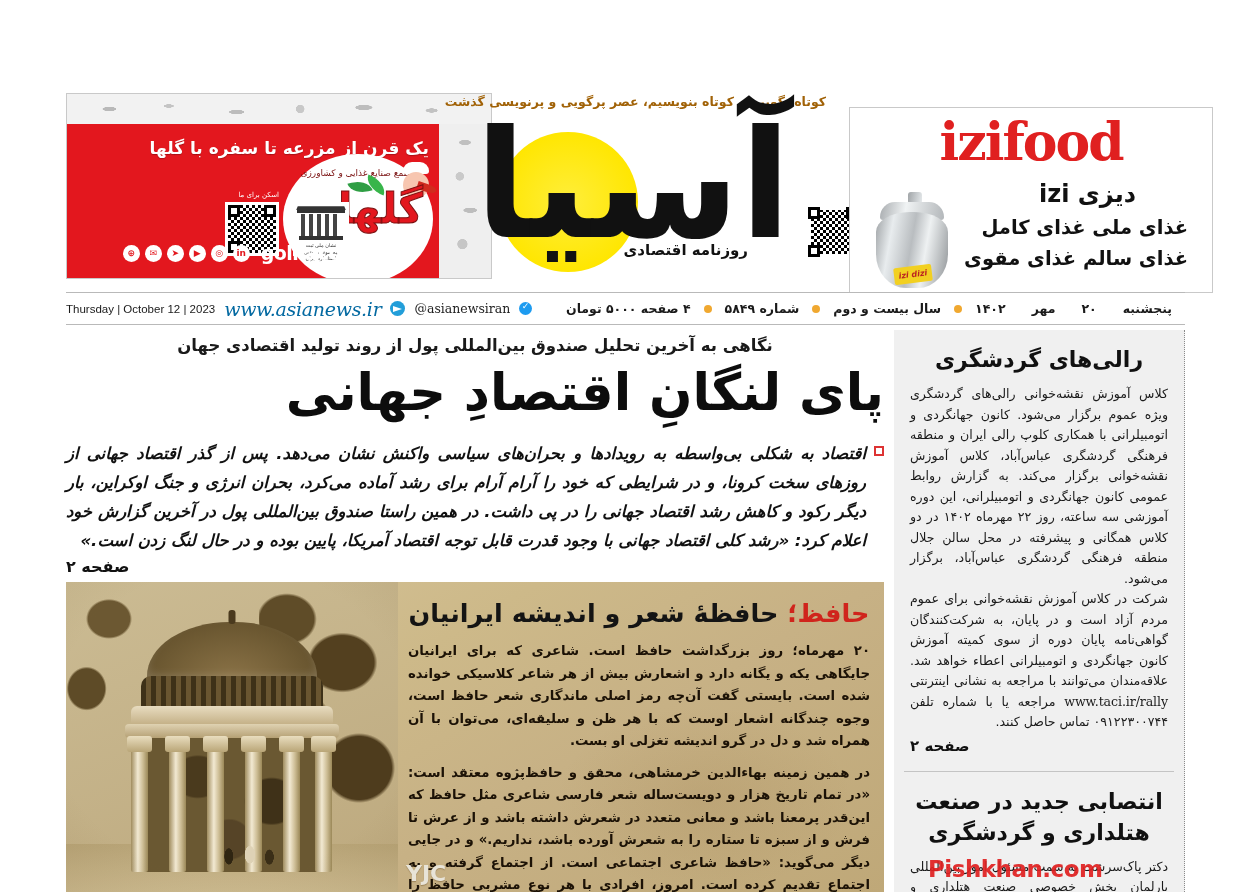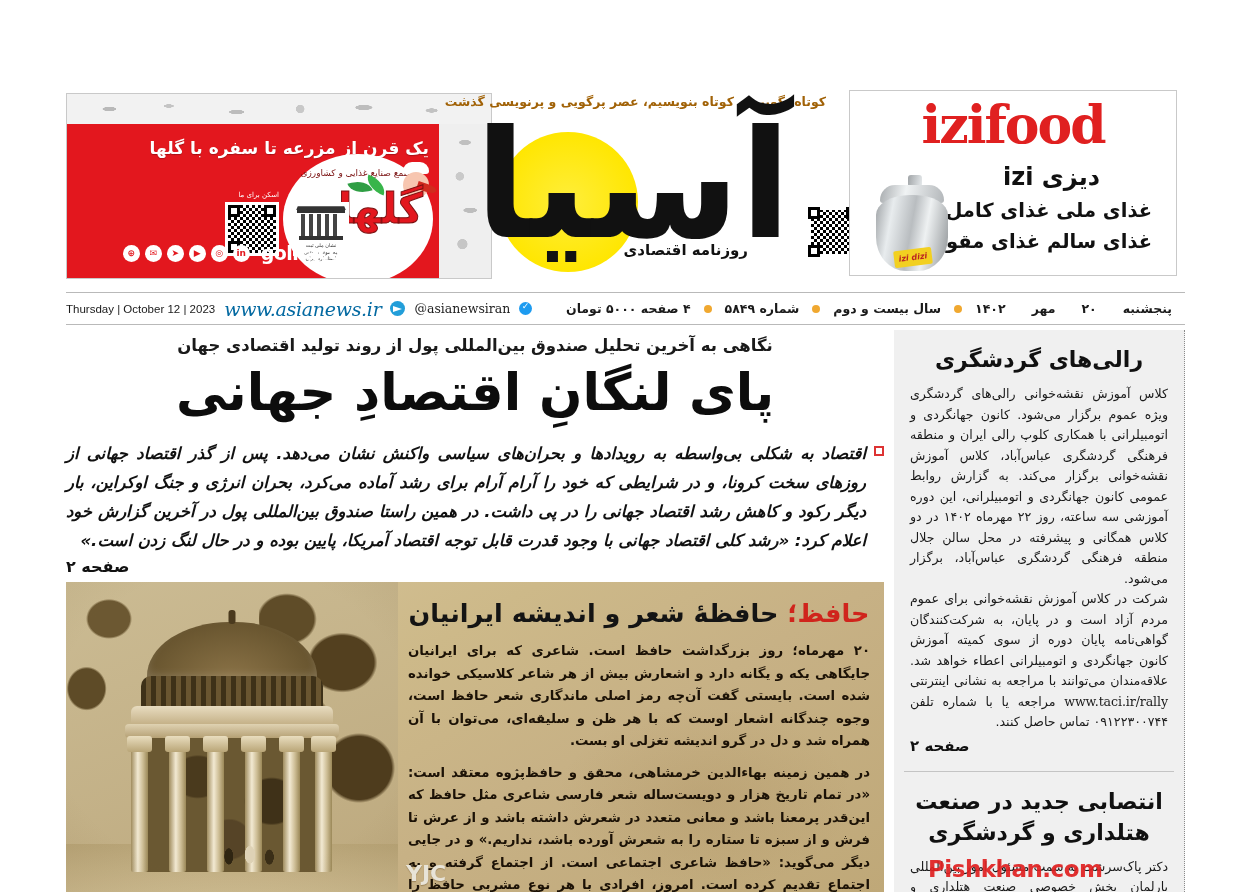--- a/index.html
+++ b/index.html
@@ -179,21 +179,21 @@
     position:absolute; right:96px; bottom:24px;
     font-size:15px; color:#111; font-weight:600; white-space:nowrap;
   }
   .logo-qr {
     position:absolute; right:-14px; bottom:26px; width:50px; height:50px;
   }
 
   
   #izi-ad {
     position:absolute;
-    left:849px; top:90px; width:328px; height:186px;
+    left:849px; top:107px; width:364px; height:186px;
     border:1px solid #c9c9c9; background:#fff; overflow:hidden;
   }
   .izi-title {
     position:absolute; left:0; right:0; top:6px;
     text-align:center; font-size:52px; line-height:56px;
     font-weight:bold; color:#e02020;
     font-family:"DejaVu Serif","Liberation Serif", serif;
     letter-spacing:-2px;
   }
   .izi-sub {
@@ -291,21 +291,21 @@
     border-right:1px dotted #8a8a8a;
     padding:0 6px;
   }
 
   
   .kicker {
     text-align:center; font-size:16.5px; font-weight:bold; color:#1a1a1a;
     letter-spacing:-0.4px; margin-top:6px; white-space:nowrap;
   }
   .headline {
-    text-align:center;
+    text-align:right;
     font-size:51px; line-height:64px; font-weight:bold; color:#0d0d0d;
     letter-spacing:-2px; margin-top:6px; white-space:nowrap;
   }
   .lead-wrap {
     margin-top:14px; position:relative;
     padding-right:18px;
     font-style:italic;
   }
   .lead-bullet {
     position:absolute; right:0; top:7px;

